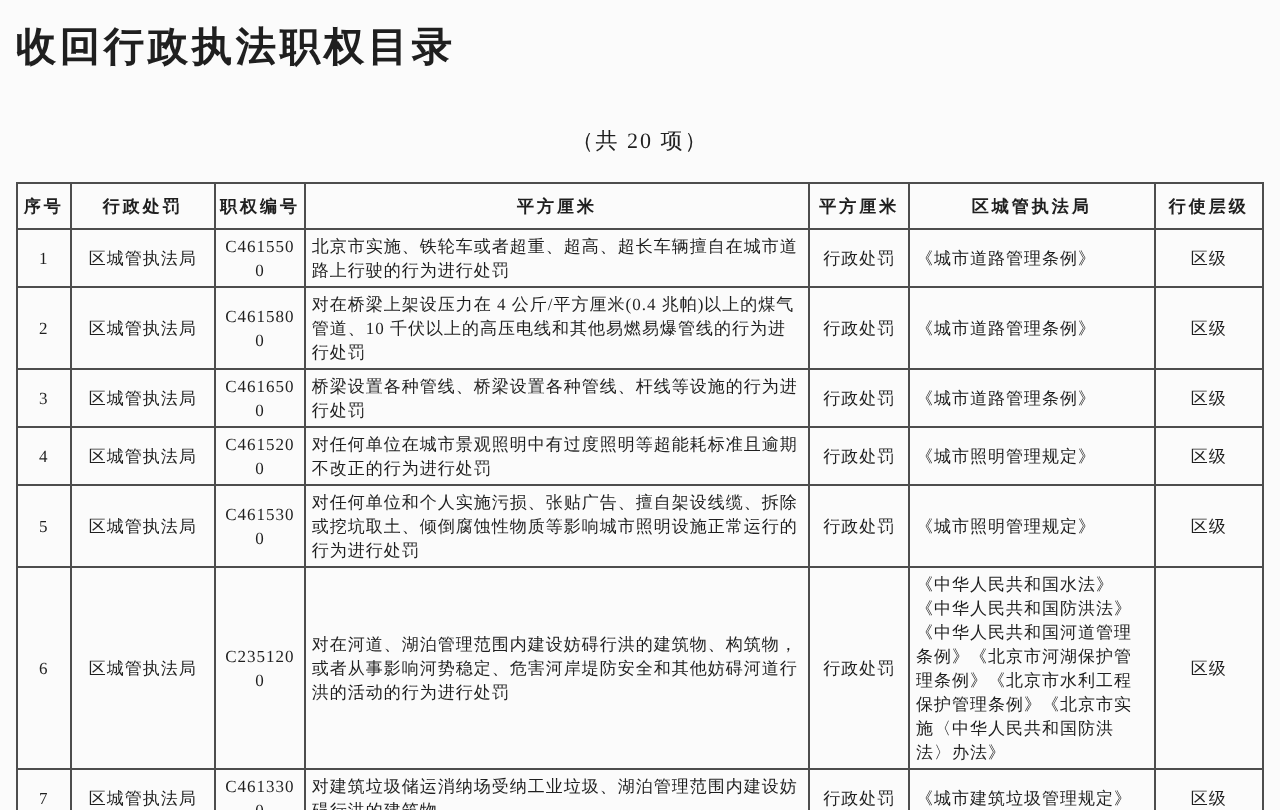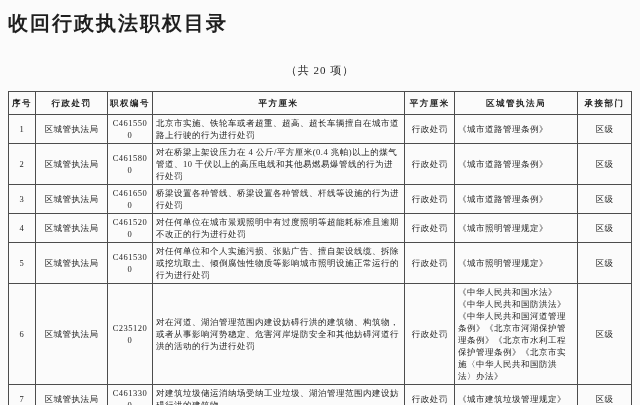--- a/index.html
+++ b/index.html
@@ -80,21 +80,21 @@
         <col class="w-level">
     </colgroup>
     <thead>
       <tr>
           <th>序号</th>
           <th>行政处罚</th>
           <th>职权编号</th>
           <th>平方厘米</th>
           <th>平方厘米</th>
           <th>区城管执法局</th>
-          <th>承接部门</th>
+          <th>行使层级</th>
         </tr>
     </thead>
     <tbody>
   <tr>
     <td class="c-center">1</td>
     <td class="c-center">区城管执法局</td>
     <td class="c-center">C4615500</td>
     <td class="c-left">北京市实施、铁轮车或者超重、超高、超长车辆擅自在城市道路上行驶的行为进行处罚</td>
     <td class="c-center">行政处罚</td>
     <td class="c-left">《城市道路管理条例》</td>

